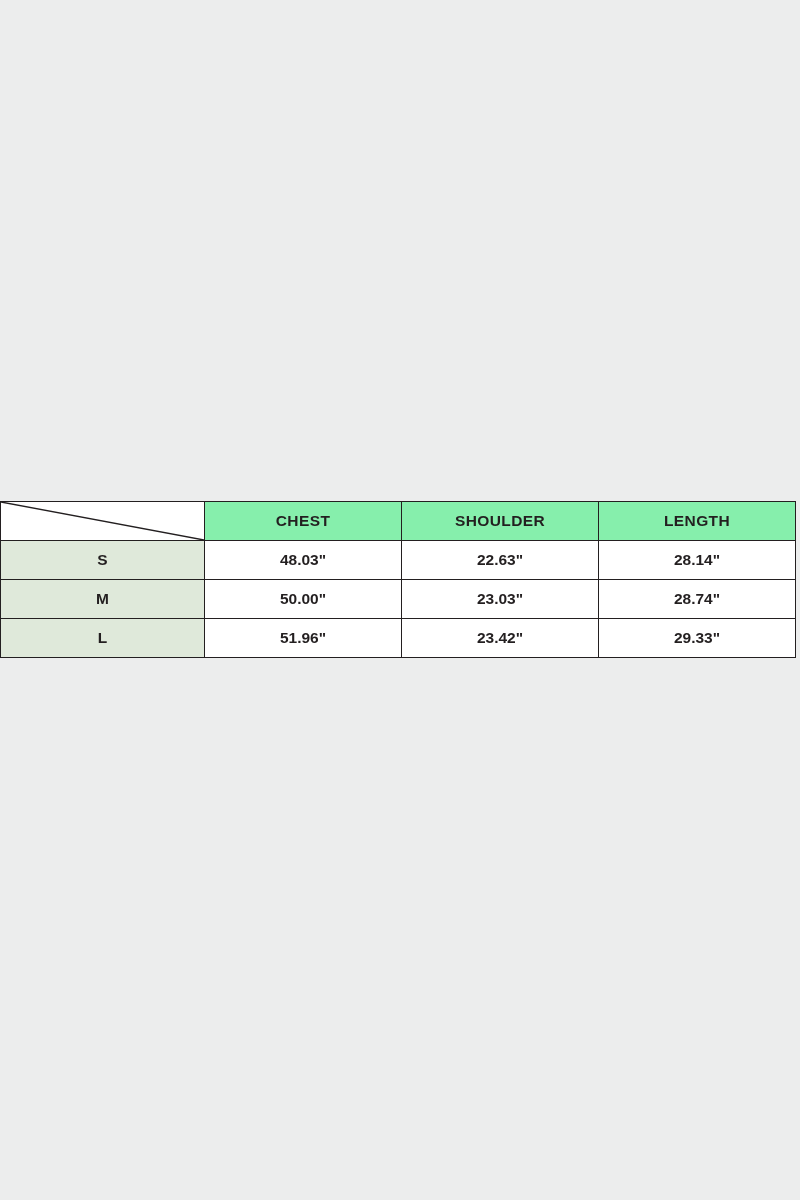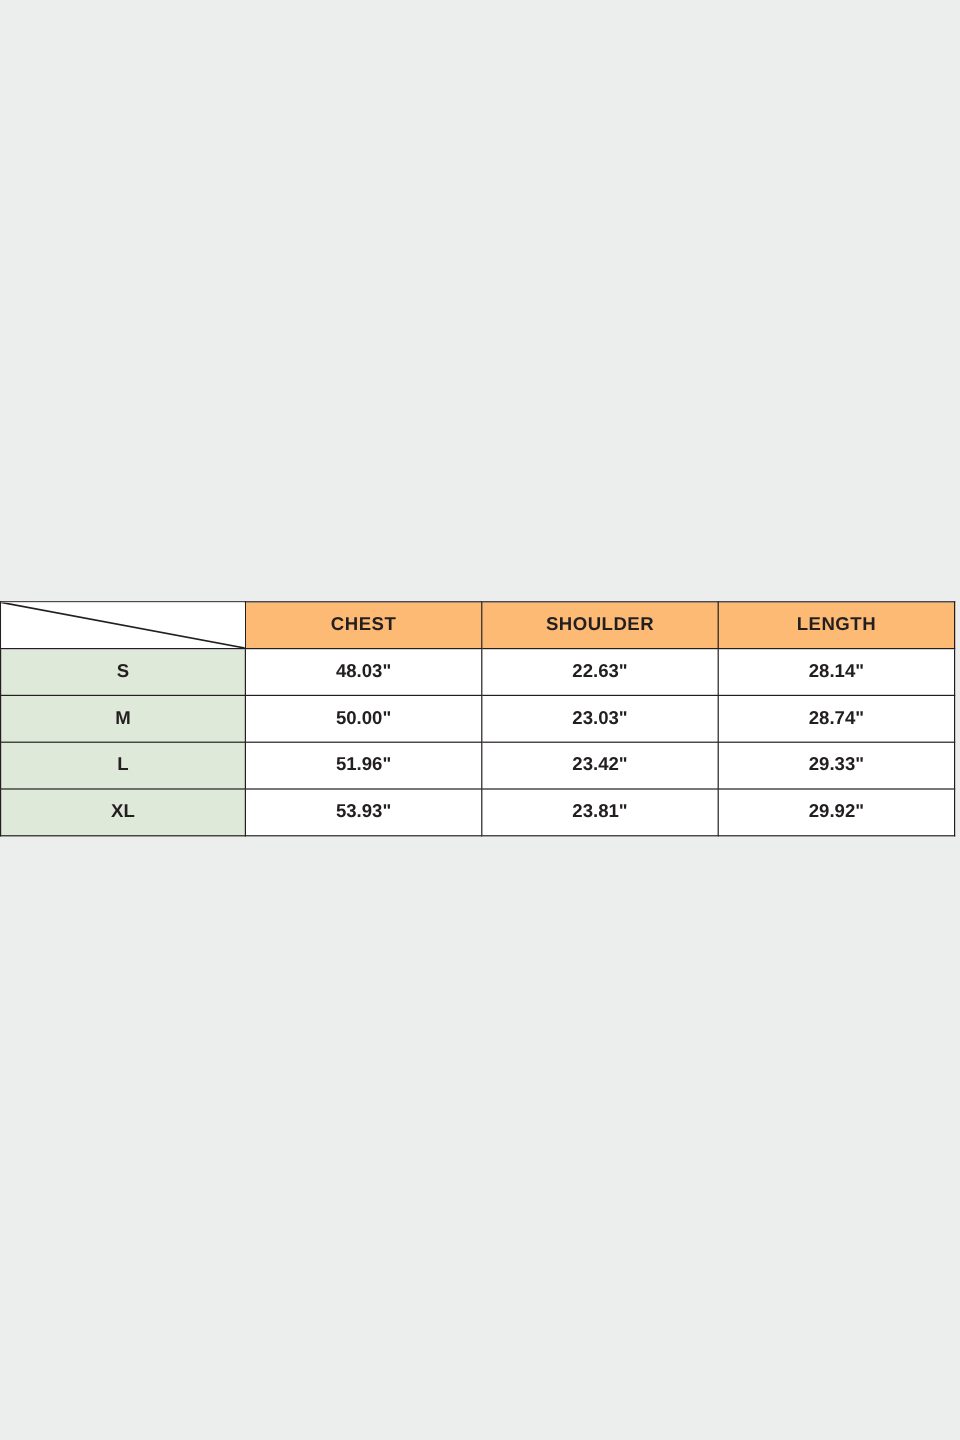--- a/index.html
+++ b/index.html
@@ -39,21 +39,21 @@
     color: #231f20;
     font-weight: bold;
     padding: 0;
   }
 
   
   col.c-corner { width: 204px; }
   col.c-data   { width: 197px; }
 
   .head-cell {
-    background: #fdba74;
+    background: #86efac;
     letter-spacing: 0.4px;
     font-size: 15px;
   }
 
   .corner-cell {
     background: #ffffff;
     position: relative;
     padding: 0;
   }
   .corner-cell .diag {
@@ -107,21 +107,15 @@
         <td class="val-cell">50.00"</td>
         <td class="val-cell">23.03"</td>
         <td class="val-cell">28.74"</td>
       </tr>
       <tr>
         <td class="size-cell">L</td>
         <td class="val-cell">51.96"</td>
         <td class="val-cell">23.42"</td>
         <td class="val-cell">29.33"</td>
       </tr>
-      <tr>
-        <td class="size-cell">XL</td>
-        <td class="val-cell">53.93"</td>
-        <td class="val-cell">23.81"</td>
-        <td class="val-cell">29.92"</td>
-      </tr>
     </tbody>
   </table>
 </div>
 
 </body></html>

